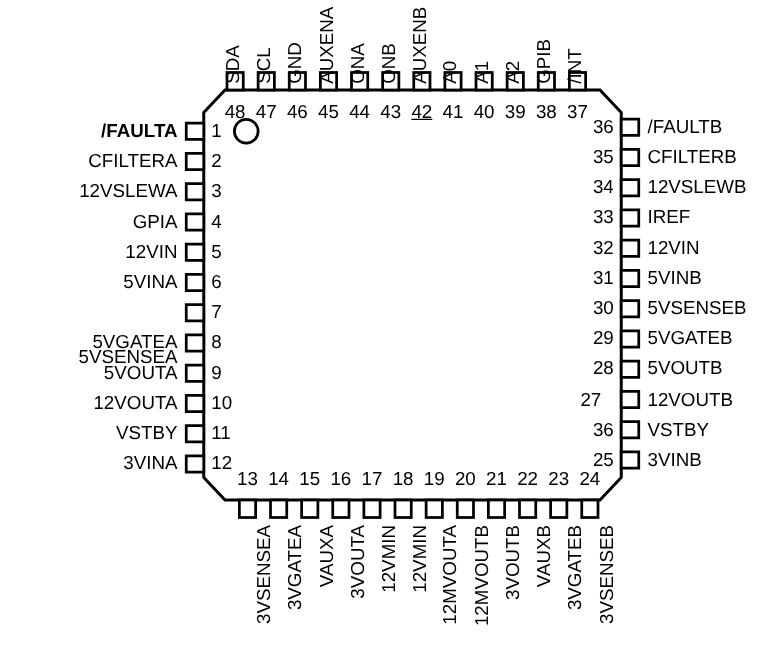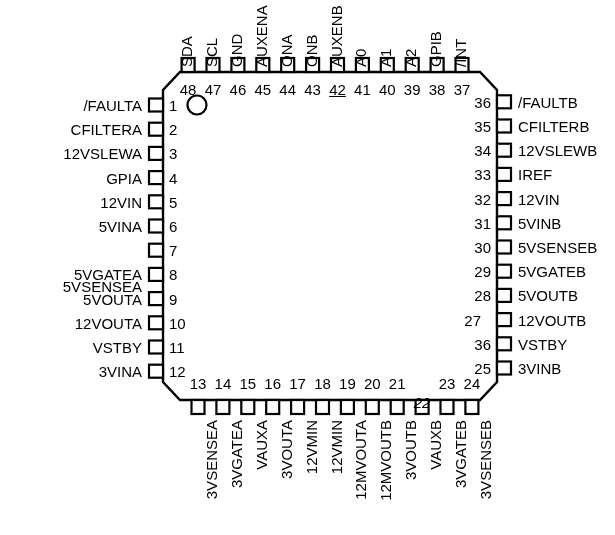--- a/index.html
+++ b/index.html
@@ -121,21 +121,21 @@
         <rect x="340.9" y="400" width="13" height="14" fill="#ffffff" stroke="#000000" stroke-width="2.2"></rect>
         <rect x="365.79999999999995" y="400" width="13" height="14" fill="#ffffff" stroke="#000000" stroke-width="2.2"></rect>
         <rect x="390.7" y="400" width="13" height="14" fill="#ffffff" stroke="#000000" stroke-width="2.2"></rect>
         <rect x="415.6" y="400" width="13" height="14" fill="#ffffff" stroke="#000000" stroke-width="2.2"></rect>
         <rect x="440.5" y="400" width="13" height="14" fill="#ffffff" stroke="#000000" stroke-width="2.2"></rect>
         <rect x="465.4" y="400" width="13" height="14" fill="#ffffff" stroke="#000000" stroke-width="2.2"></rect>
       </g>
   </svg>
 
   <div id="labels">
-      <div class="lbl lbl-left" style="right: 473px; top: 105px;">/FAULTA</div>
+      <div class="lbl lbl-left" style="right: 473px; top: 105px; font-weight: bold;">/FAULTA</div>
       <div class="pinnum pinnum-left" style="left: 169px; top: 105px; width: 26px;">1</div>
       <div class="lbl lbl-left" style="right: 473px; top: 129.2px;">CFILTERA</div>
       <div class="pinnum pinnum-left" style="left: 169px; top: 129.2px; width: 26px;">2</div>
       <div class="lbl lbl-left" style="right: 473px; top: 153.4px;">12VSLEWA</div>
       <div class="pinnum pinnum-left" style="left: 169px; top: 153.4px; width: 26px;">3</div>
       <div class="lbl lbl-left" style="right: 473px; top: 177.6px;">GPIA</div>
       <div class="pinnum pinnum-left" style="left: 169px; top: 177.6px; width: 26px;">4</div>
       <div class="lbl lbl-left" style="right: 473px; top: 201.8px;">12VIN</div>
       <div class="pinnum pinnum-left" style="left: 169px; top: 201.8px; width: 26px;">5</div>
       <div class="lbl lbl-left" style="right: 473px; top: 226px;">5VINA</div>
@@ -211,21 +211,21 @@
       <div class="pinnum pinnum-bottom" style="left: 297.6px; top: 376px;">17</div>
       <div class="lbl lbl-bottom" style="left: 303.6px; top: 420px;">12VMIN</div>
       <div class="pinnum pinnum-bottom" style="left: 322.5px; top: 376px;">18</div>
       <div class="lbl lbl-bottom" style="left: 328.5px; top: 420px;">12VMIN</div>
       <div class="pinnum pinnum-bottom" style="left: 347.4px; top: 376px;">19</div>
       <div class="lbl lbl-bottom" style="left: 353.4px; top: 420px;">12MVOUTA</div>
       <div class="pinnum pinnum-bottom" style="left: 372.3px; top: 376px;">20</div>
       <div class="lbl lbl-bottom" style="left: 378.3px; top: 420px;">12MVOUTB</div>
       <div class="pinnum pinnum-bottom" style="left: 397.2px; top: 376px;">21</div>
       <div class="lbl lbl-bottom" style="left: 403.2px; top: 420px;">3VOUTB</div>
-      <div class="pinnum pinnum-bottom" style="left: 422.1px; top: 395px; font-style: italic;">22</div>
+      <div class="pinnum pinnum-bottom" style="left: 422.1px; top: 376px;">22</div>
       <div class="lbl lbl-bottom" style="left: 428.1px; top: 420px;">VAUXB</div>
       <div class="pinnum pinnum-bottom" style="left: 447px; top: 376px;">23</div>
       <div class="lbl lbl-bottom" style="left: 453px; top: 420px;">3VGATEB</div>
       <div class="pinnum pinnum-bottom" style="left: 471.9px; top: 376px;">24</div>
       <div class="lbl lbl-bottom" style="left: 477.9px; top: 420px;">3VSENSEB</div>
     </div>
 
 </div>
 
 </body></html>

